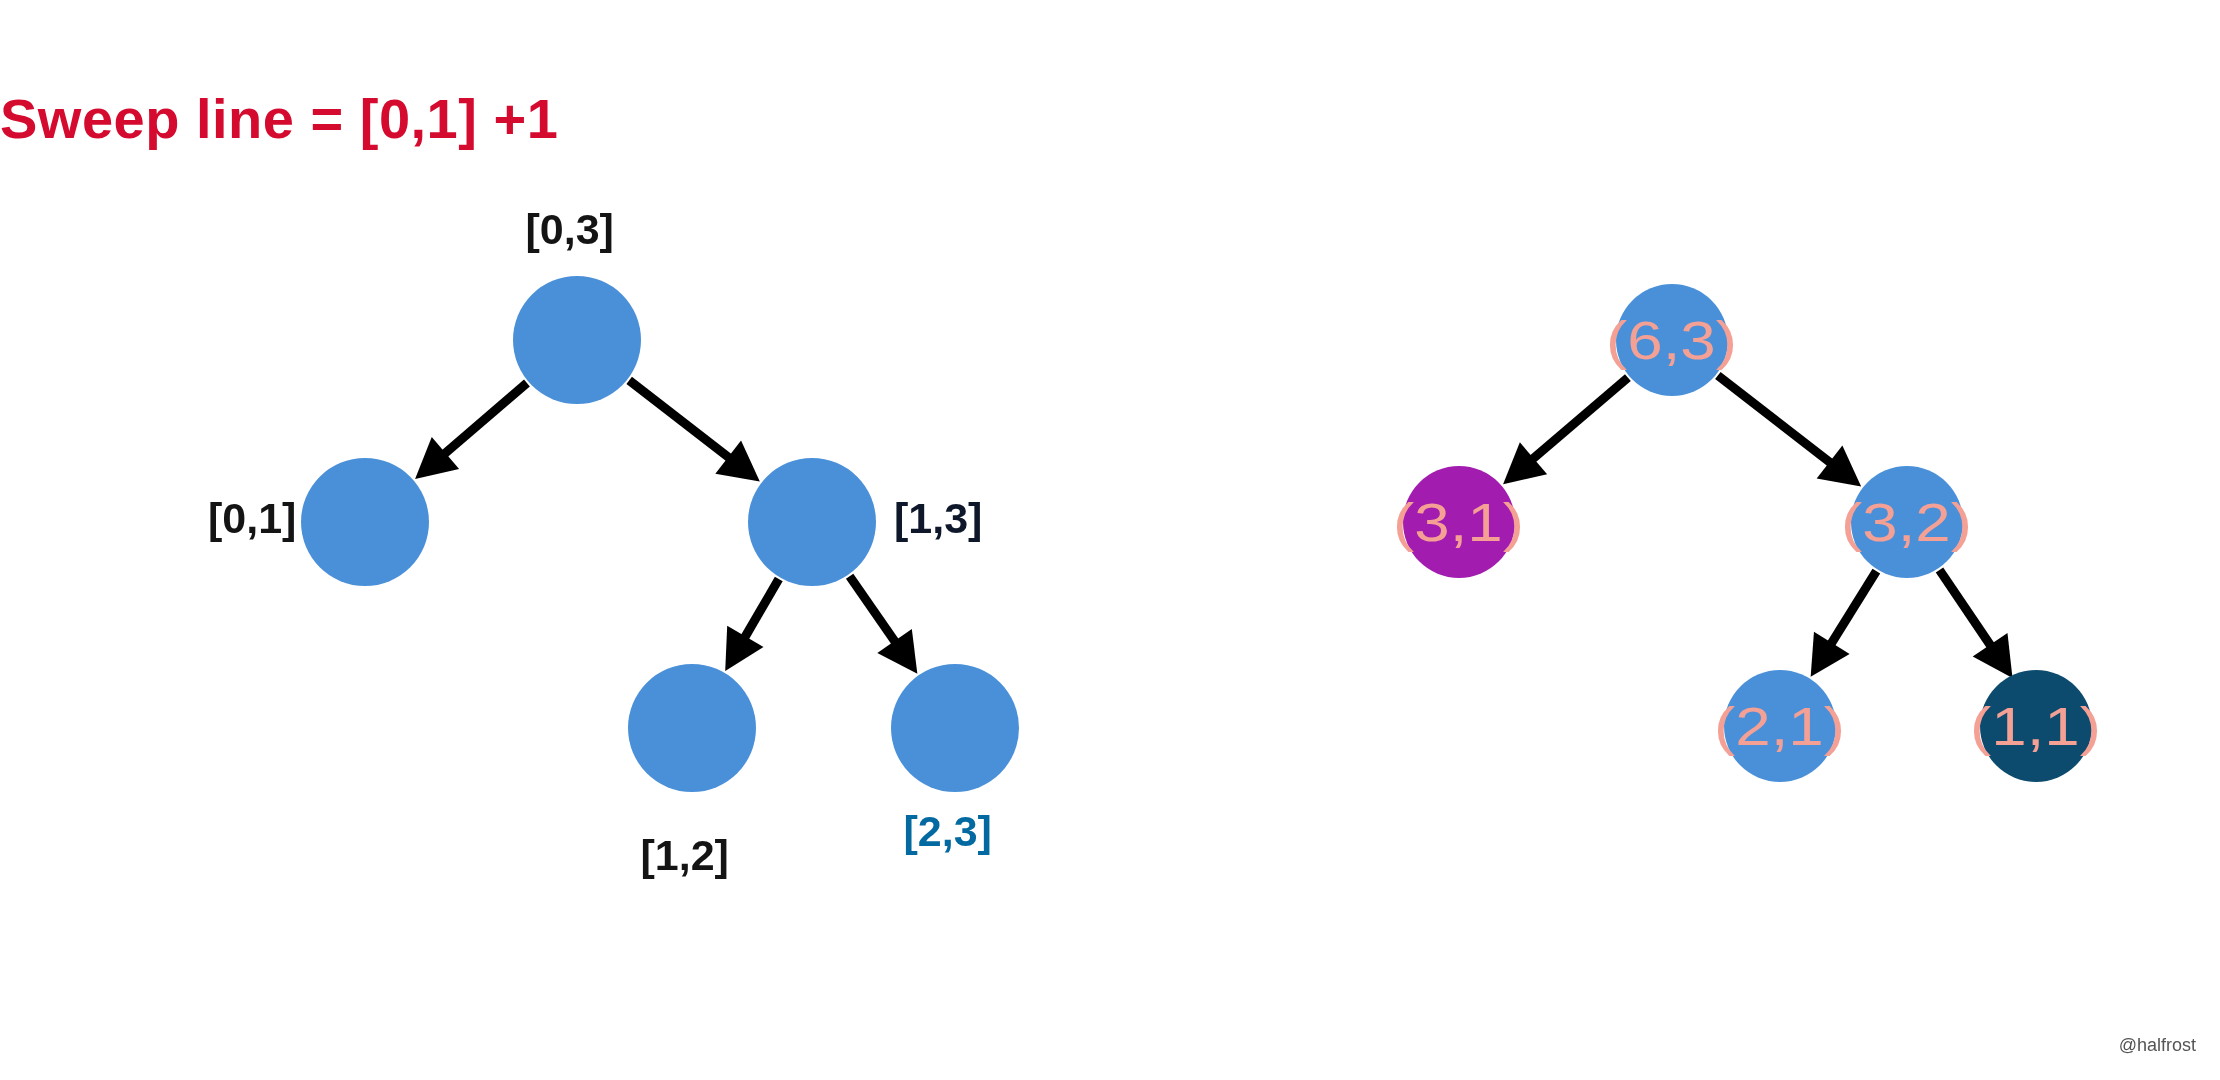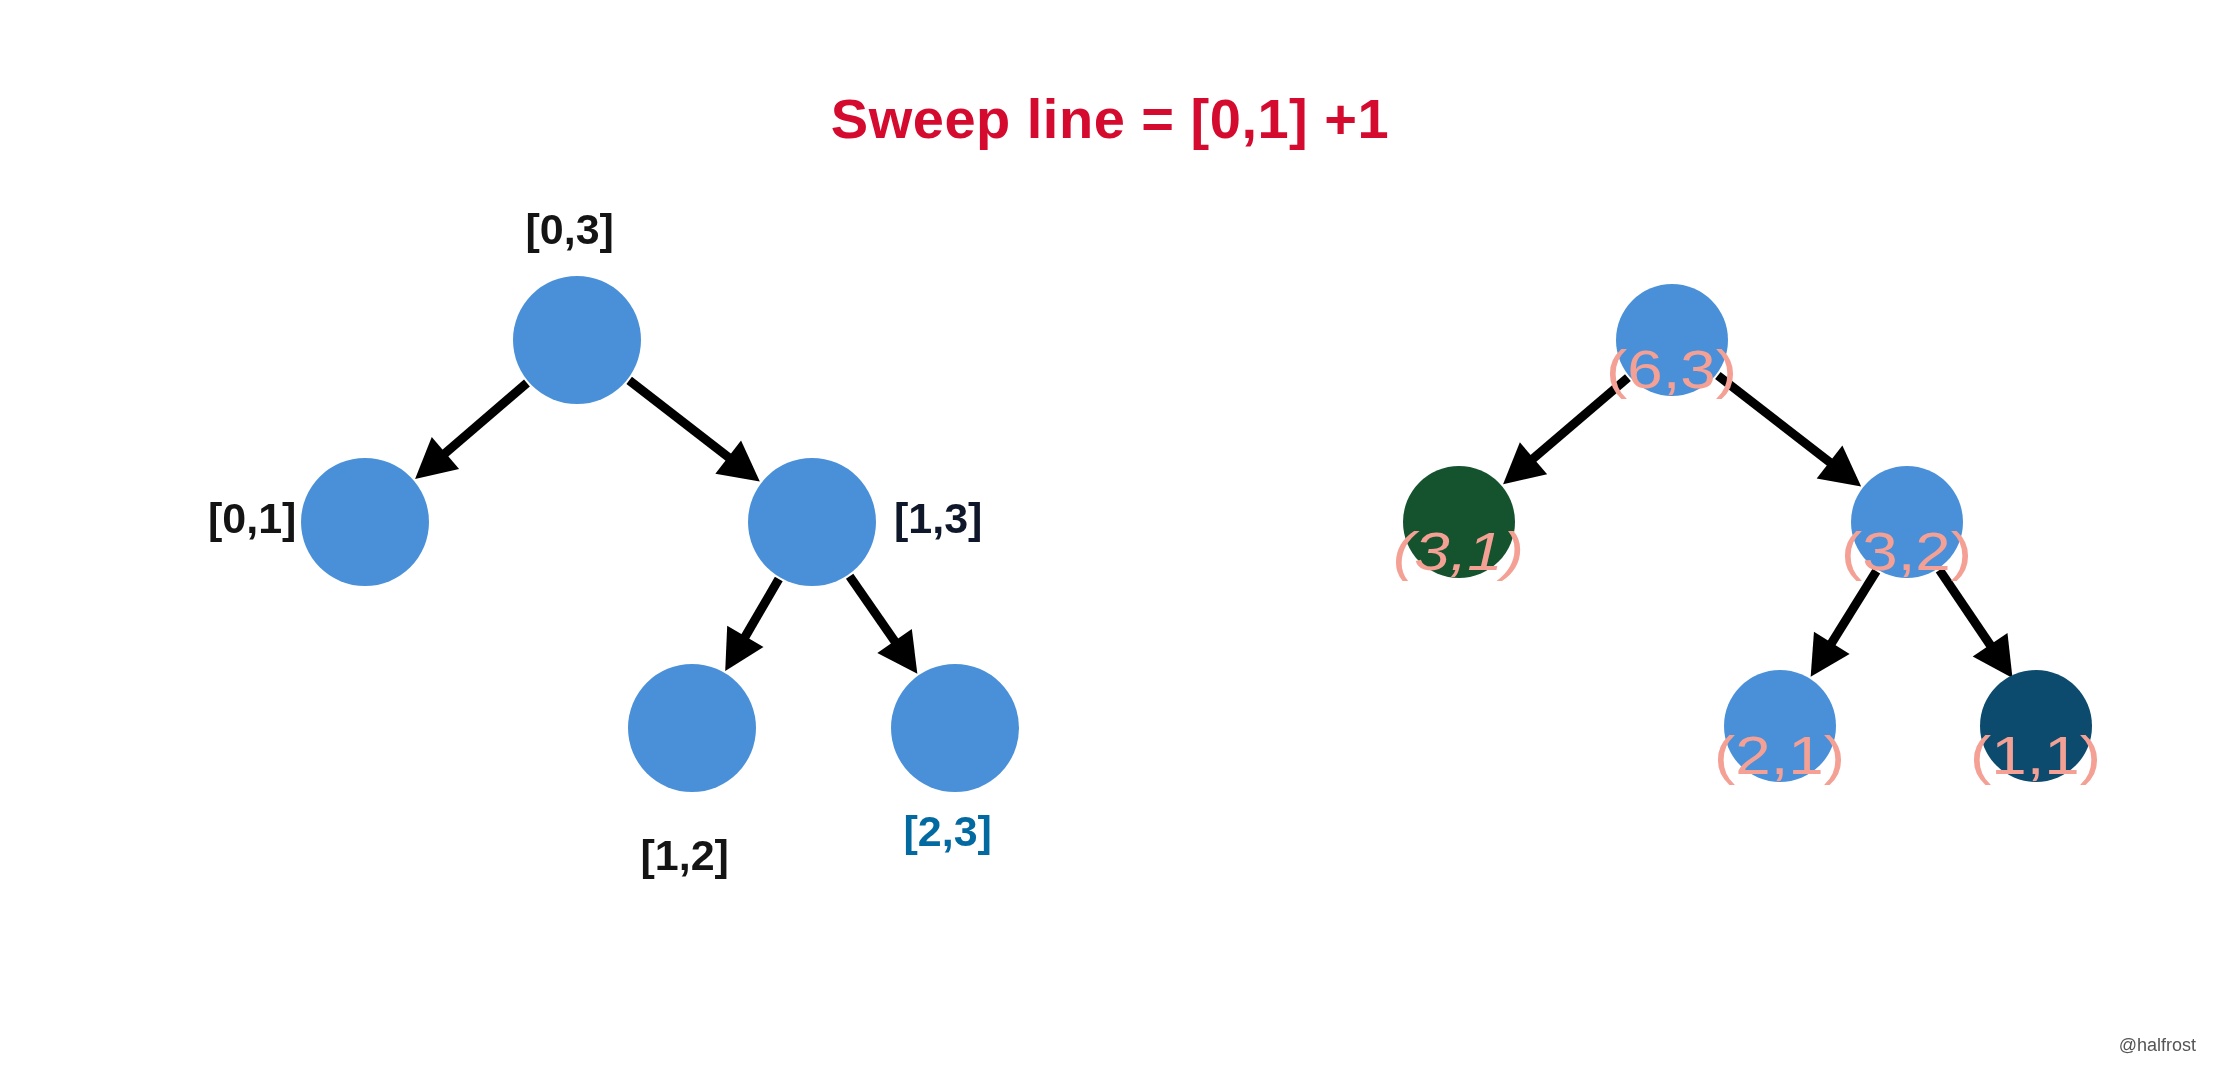--- a/index.html
+++ b/index.html
@@ -24,33 +24,33 @@
     top: 0;
     width: 2220px;
     height: 1080px;
     pointer-events: none;
   }
   .title {
     position: absolute;
     left: 0;
     top: 86px;
     width: 2220px;
-    text-align: center;
+    text-align: left;
     font-size: 56px;
     font-weight: bold;
     color: #d40a2e;
     letter-spacing: 0.5px;
     white-space: nowrap;
   }
   .node {
     position: absolute;
     border-radius: 50%;
     background: #4a90d9;
     display: flex;
-    align-items: flex-end;
+    align-items: center;
     justify-content: center;
   }
   .node.highlight {
     background: #4fdcb8;
   }
   .node-text {
     font-size: 54px;
     font-weight: normal;
     color: #f4a094;
     white-space: nowrap;
@@ -109,21 +109,21 @@
       <div class="ext-label" style="color: #0f172a; left: 894px; top: 497px;">[1,3]</div>
       <div class="node" style="left: 628px; top: 664px; width: 128px; height: 128px; background: rgb(74, 144, 217);"></div>
       <div class="ext-label" style="color: rgb(20, 20, 20); left: 640.5px; top: 810px; margin-top: 24px;">[1,2]</div>
       <div class="node" style="left: 891px; top: 664px; width: 128px; height: 128px; background: rgb(74, 144, 217);"></div>
       <div class="ext-label" style="color: #0369a1; left: 903.5px; top: 810px;">[2,3]</div>
     </div>
   <div id="count-tree">
       <div class="node" style="left: 1616px; top: 284px; width: 112px; height: 112px; background: rgb(74, 144, 217);">
         <span class="node-text" style="color: rgb(244, 160, 148);">(6,3)</span>
       </div>
-      <div class="node highlight" style="left: 1403px; top: 466px; width: 112px; height: 112px; background: #14532d; font-style: italic;">
+      <div class="node highlight" style="left: 1403px; top: 466px; width: 112px; height: 112px; background: #a21caf;">
         <span class="node-text" style="color: rgb(244, 160, 148);">(3,1)</span>
       </div>
       <div class="node" style="left: 1851px; top: 466px; width: 112px; height: 112px; background: rgb(74, 144, 217);">
         <span class="node-text" style="color: rgb(244, 160, 148);">(3,2)</span>
       </div>
       <div class="node" style="left: 1724px; top: 670px; width: 112px; height: 112px; background: rgb(74, 144, 217);">
         <span class="node-text" style="color: rgb(244, 160, 148);">(2,1)</span>
       </div>
       <div class="node" style="left: 1980px; top: 670px; width: 112px; height: 112px; background: #0c4a6e;">
         <span class="node-text" style="color: rgb(244, 160, 148);">(1,1)</span>

